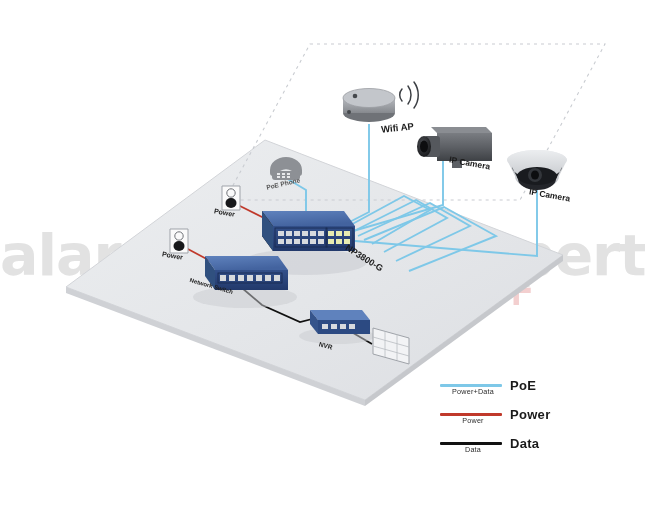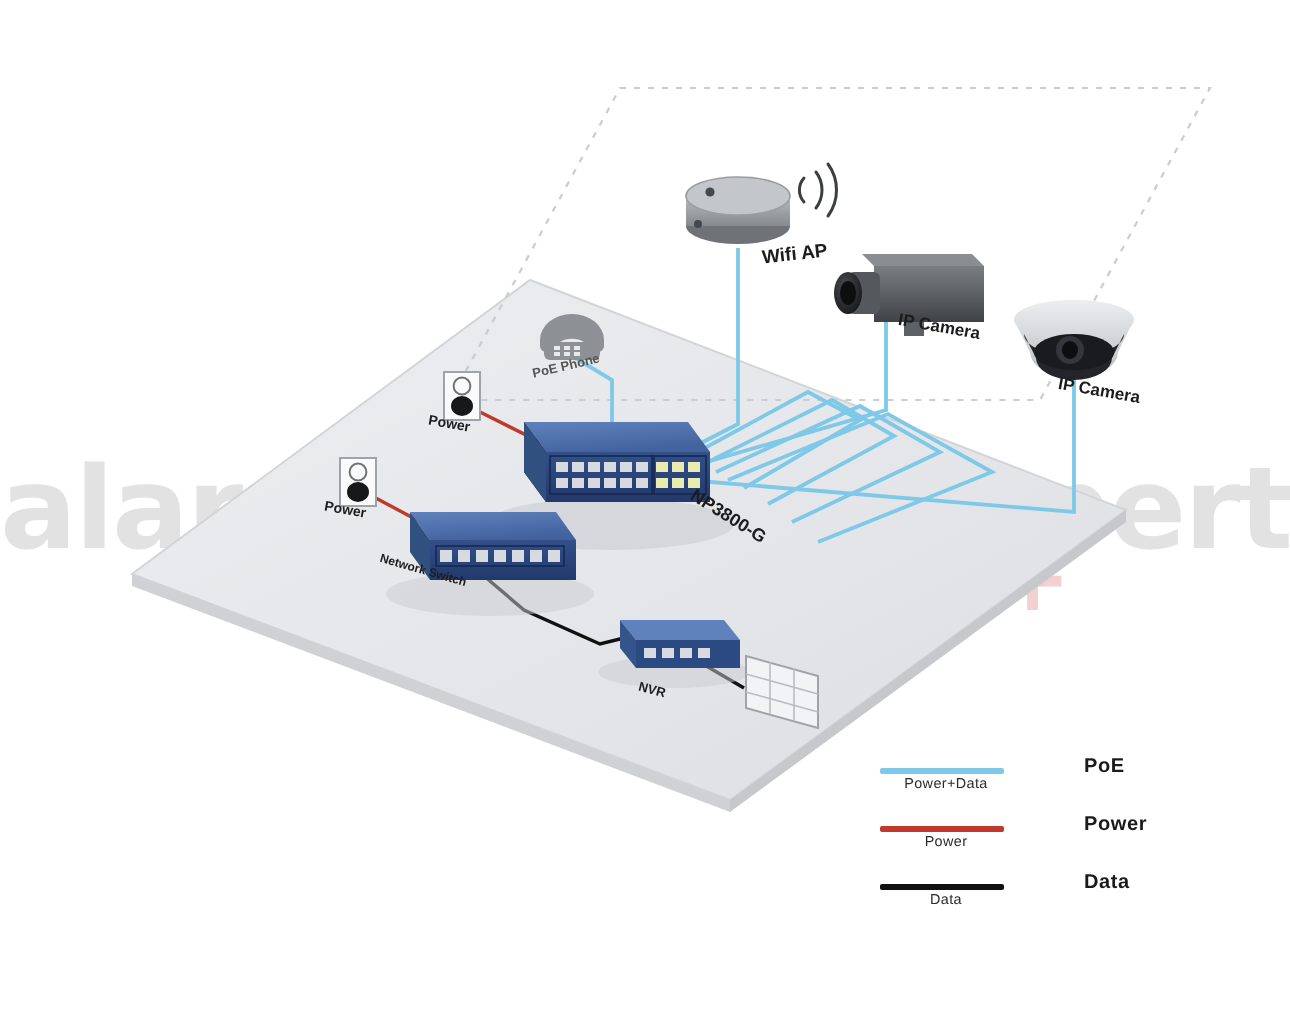--- a/index.html
+++ b/index.html
@@ -31,21 +31,21 @@
   
   .legend{position:absolute;left:440px;top:378px;width:120px;}
   .lg-row{position:relative;height:22px;}
   .lg-line{position:absolute;left:0;top:6px;width:62px;height:3px;border-radius:1px;}
   .lg-sub{
     position:absolute;left:2px;top:9px;width:62px;text-align:center;
     font-size:7.2px;font-weight:400;color:#2b2b2b;letter-spacing:.2px;
   }
   .lg-name{
     position:absolute;left:70px;top:0px;
-    font-size:10px;font-weight:700;color:#1a1a1a;letter-spacing:.3px;margin-left:32px;
+    font-size:13px;font-weight:700;color:#1a1a1a;letter-spacing:.3px;
   }
 
   
   .dlabel{position:absolute;font-weight:700;color:#1c1c1c;white-space:nowrap;}
 
   svg{display:block;}
   .nolbl{pointer-events:none;}
 </style>
 </head>
 <body>

